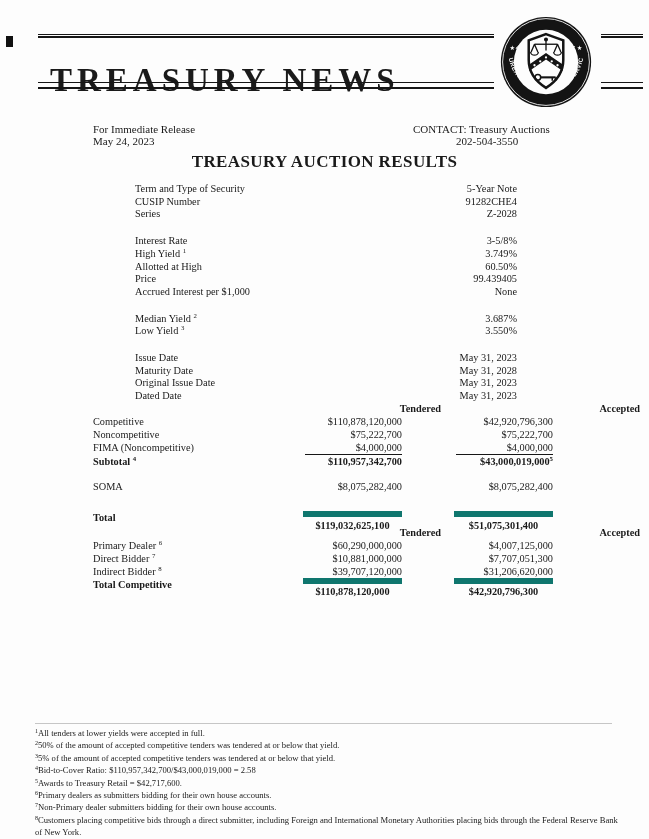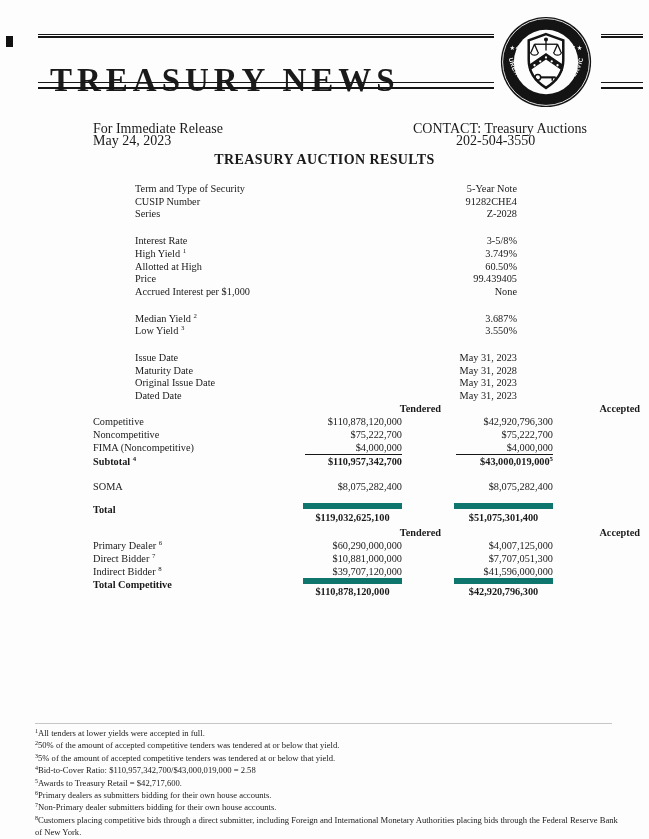--- a/index.html
+++ b/index.html
@@ -6,40 +6,40 @@
   .page{position:relative;width:649px;height:839px;background:#fdfdfd;overflow:hidden;
         font-family:"Liberation Serif","DejaVu Serif",serif;color:#1a1a1a;}
   
   .masthead{position:absolute;left:50px;top:40px;width:420px;font-size:33px;font-weight:bold;
             letter-spacing:5px;white-space:nowrap;}
   .subtitle{position:absolute;left:92px;top:92px;font-size:8.6px;font-weight:bold;
             letter-spacing:1.1px;word-spacing:2px;white-space:nowrap;}
   .rule{position:absolute;background:#161616;}
   .speck{position:absolute;left:6px;top:36px;width:7px;height:11px;background:#111;}
   
-  .smalltxt{position:absolute;font-size:14px;line-height:12px;white-space:nowrap;}
+  .smalltxt{position:absolute;font-size:11px;line-height:12px;white-space:nowrap;}
   .doc-title{position:absolute;left:0;top:152px;width:649px;text-align:center;
-             font-size:14px;font-weight:bold;letter-spacing:.4px;}
+             font-size:17px;font-weight:bold;letter-spacing:.4px;}
   
   .kv-wrap{position:absolute;left:135px;top:183px;width:382px;font-size:10.3px;}
   .kv-group{margin-top:14px;}
   .kv-group:first-child{margin-top:0;}
   .kv-row{display:flex;justify-content:space-between;line-height:12.7px;}
   sup{font-size:6.8px;line-height:0;vertical-align:4px;}
   
   .tbl{position:absolute;left:93px;width:460px;font-size:10.3px;}
   .t-row,.t-head{display:grid;grid-template-columns:190px 119px 151px;line-height:13px;}
   .t-head{font-weight:bold;gap:48px;}
   .t-head .t-col{text-align:right;padding-right:9px;}
   .t-val{text-align:right;}
   .num{display:inline-block;}
   .uline .num{border-bottom:1px solid #161616;min-width:97px;text-align:right;}
   .oline .num{border-top:6px solid #0f766e;min-width:99px;text-align:center;padding-top:2px;}
   .bold{font-weight:bold;}
-  .mt12{margin-top:12px;} .mt10{margin-top:10px;}
+  .mt12{margin-top:12px;} .mt10{margin-top:18px;}
   
   .fn-sep{position:absolute;left:35px;top:723px;width:577px;height:1px;background:#c6c6c6;}
   .footnotes{position:absolute;left:35px;top:727px;width:585px;}
   .fn{font-size:8.6px;line-height:12.4px;}
   .fn sup{font-size:6px;vertical-align:3px;}
   .seal{position:absolute;left:498px;top:14px;}
 </style>
 </head>
 <body>
 
@@ -232,21 +232,21 @@
       <span class="t-val"><span class="num">$4,007,125,000</span></span>
     </div>
     <div class="t-row">
       <span><span>Direct Bidder</span> <sup>7</sup></span>
       <span class="t-val"><span class="num">$10,881,000,000</span></span>
       <span class="t-val"><span class="num">$7,707,051,300</span></span>
     </div>
     <div class="t-row">
       <span><span>Indirect Bidder</span> <sup>8</sup></span>
       <span class="t-val"><span class="num">$39,707,120,000</span></span>
-      <span class="t-val"><span class="num">$41,596,000,000</span></span>
+      <span class="t-val"><span class="num">$31,206,620,000</span></span>
     </div>
     <div class="t-row bold">
       <span><span>Total Competitive</span></span>
       <span class="t-val oline" style="line-height:13px;"><span class="num" style="padding-top:1px;">$110,878,120,000</span></span>
       <span class="t-val oline"><span class="num" style="padding-top:1px;">$42,920,796,300</span></span>
     </div>
   </div>
 
   <div class="fn-sep"></div>
   <div class="footnotes">

